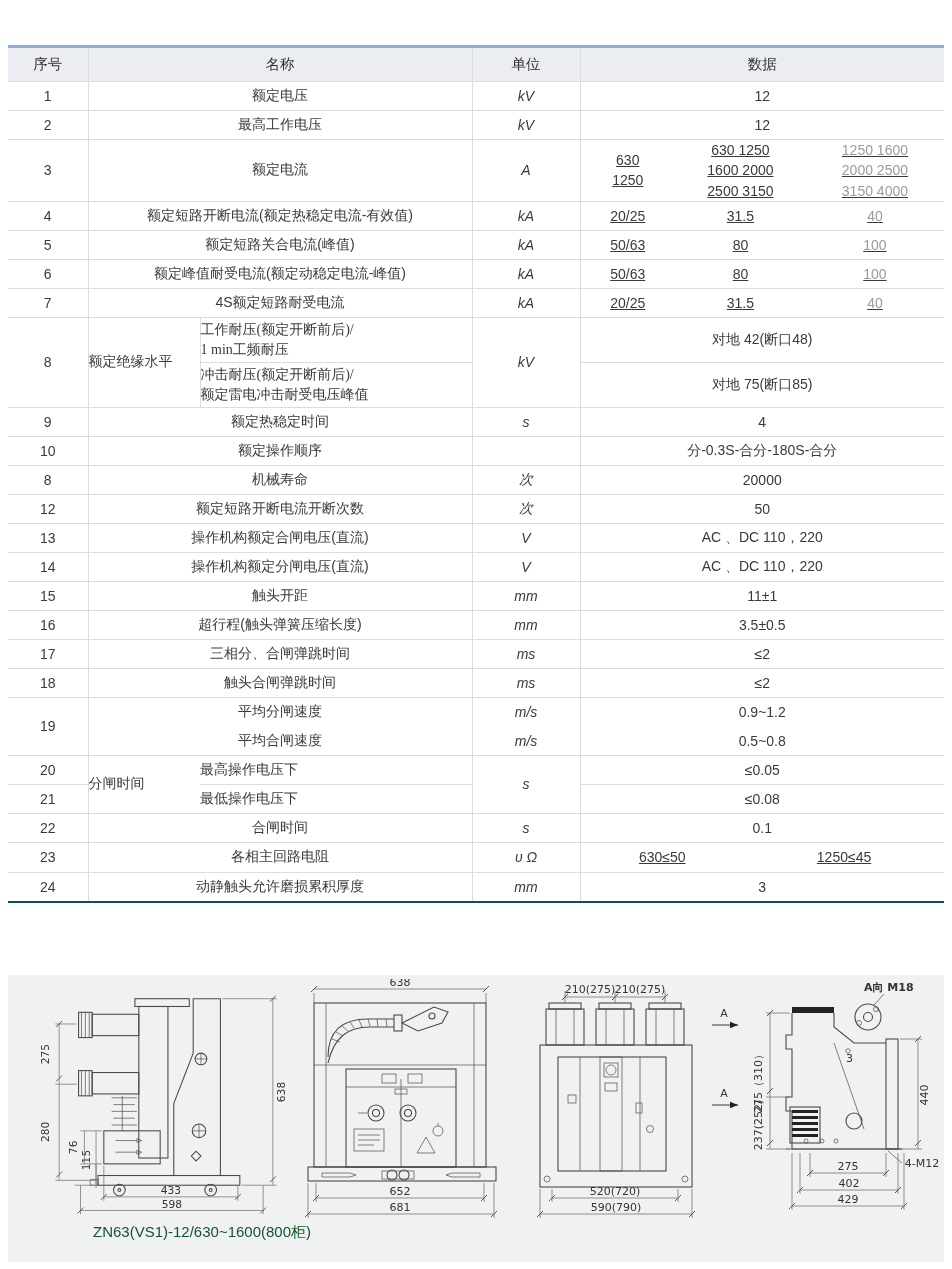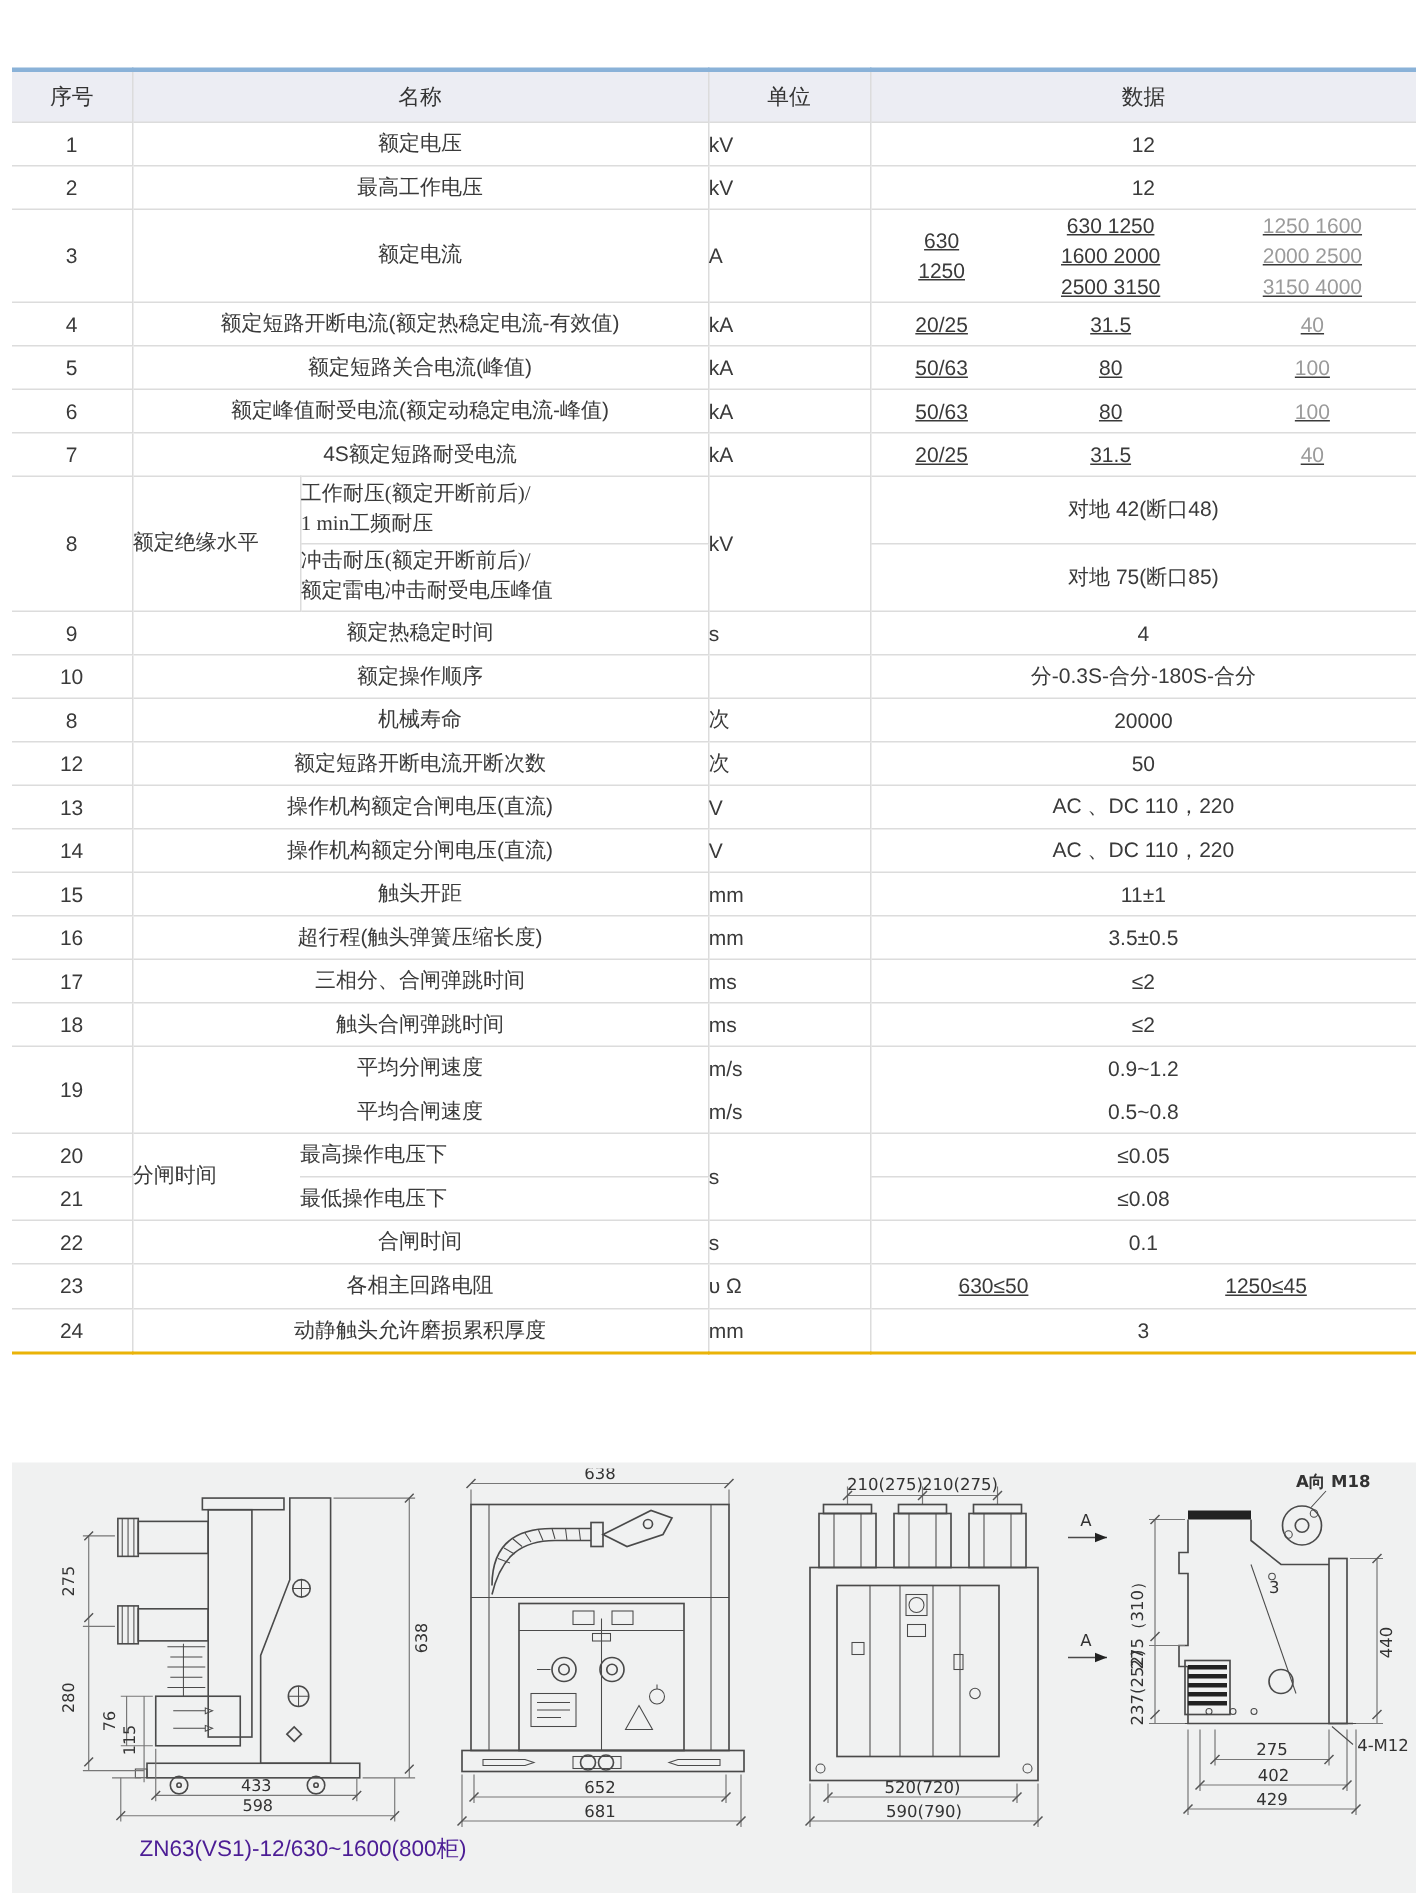--- a/index.html
+++ b/index.html
@@ -8,44 +8,44 @@
   
   .sec-header{position:absolute;left:8px;width:944px;height:28px;background:#e9e9e9;}
   .arrow-box{position:absolute;left:0;top:-2px;width:47px;height:32px;background:#0d52a3;
              display:flex;align-items:center;justify-content:center;}
   .arrow-tri{width:0;height:0;border-left:13px solid #ffffff;border-top:8px solid transparent;
              border-bottom:8px solid transparent;margin-left:4px;}
   .sec-title{position:absolute;left:66px;top:50%;transform:translateY(-50%);
              color:#0d52a3;font-weight:bold;font-size:18px;letter-spacing:1px;}
   
   .ptable{position:absolute;left:8px;top:45px;width:936px;border-collapse:collapse;table-layout:fixed;
-          border-top:3px solid #8ab2d8;border-bottom:2px solid #eab308;font-size:14px;}
+          border-top:3px solid #8ab2d8;border-bottom:2px solid #0c4a6e;font-size:14px;}
   .ptable td,.ptable th{border-top:1px solid #dcdcdc;padding:0;font-weight:normal;vertical-align:middle;}
   .ptable thead th{background:#ecedf3;height:33px;font-size:14.5px;border-top:none;color:#333;}
   .ptable tr{height:29px;}
   tr.h58{height:58px;} tr.h45{height:45px;} tr.h30{height:30px;}
   .br{border-right:1px solid #dcdcdc;}
   .c-no{text-align:center;}
   .c-name{text-align:center;padding-left:14px;}
   .c-name-l{text-align:left;padding-left:14px;}
   .c-name-r{text-align:left;padding-left:12px;font-family:Liberation Serif, serif;}
-  .c-unit{}
+  .c-unit{text-align:center;font-style:italic;}
   .c-data{text-align:center;}
   .preline{white-space:pre-line;line-height:1.45;}
   .nb{border-top:none !important;}
   .dsplit{display:flex;width:100%;align-items:center;text-decoration:underline;}
   .da{width:26%;text-align:center;}
   .db{width:36%;text-align:center;}
   .dc{width:38%;text-align:center;color:#9b9b9b;}
   .d2a{width:45%;text-align:center;}
   .d2b{width:55%;text-align:center;}
   
   .panel{position:absolute;left:8px;top:975px;width:936px;height:287px;background:#f0f1f1;}
   .panel svg{position:absolute;}
-  .caption{position:absolute;left:85px;top:248px;font-size:15px;color:#4c1d95;}
+  .caption{position:absolute;left:85px;top:248px;font-size:15px;color:#14532d;}
   svg text{font-family:"DejaVu Sans","Liberation Sans",sans-serif;font-size:11px;fill:#333;}
   .ln{fill:none;stroke:#4a4a4a;stroke-width:1.1;}
   .lt{fill:none;stroke:#4a4a4a;stroke-width:0.7;}
   .dim{fill:none;stroke:#777;stroke-width:0.8;}
   .tick{stroke:#555;stroke-width:1;}
   .fb{fill:#222;stroke:none;}
 </style>
 </head>
 <body>
 

